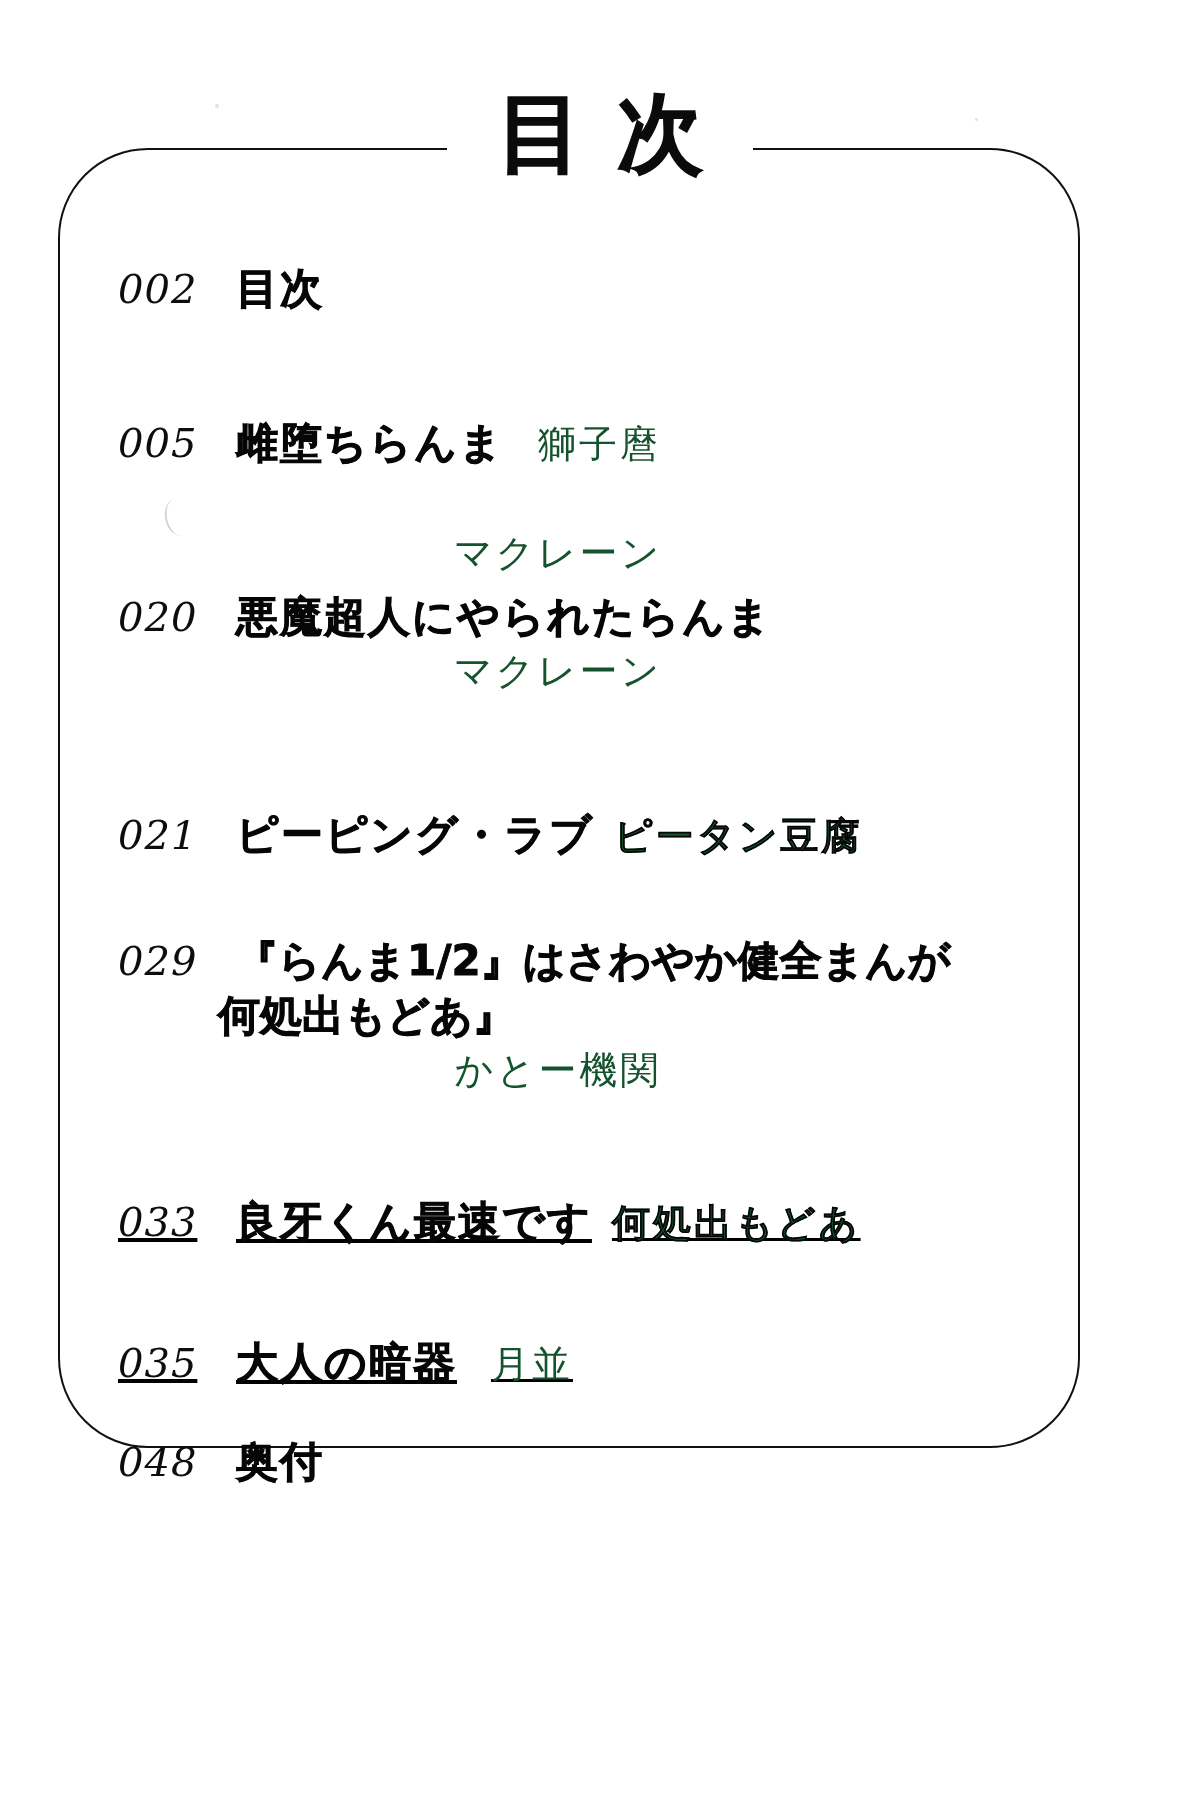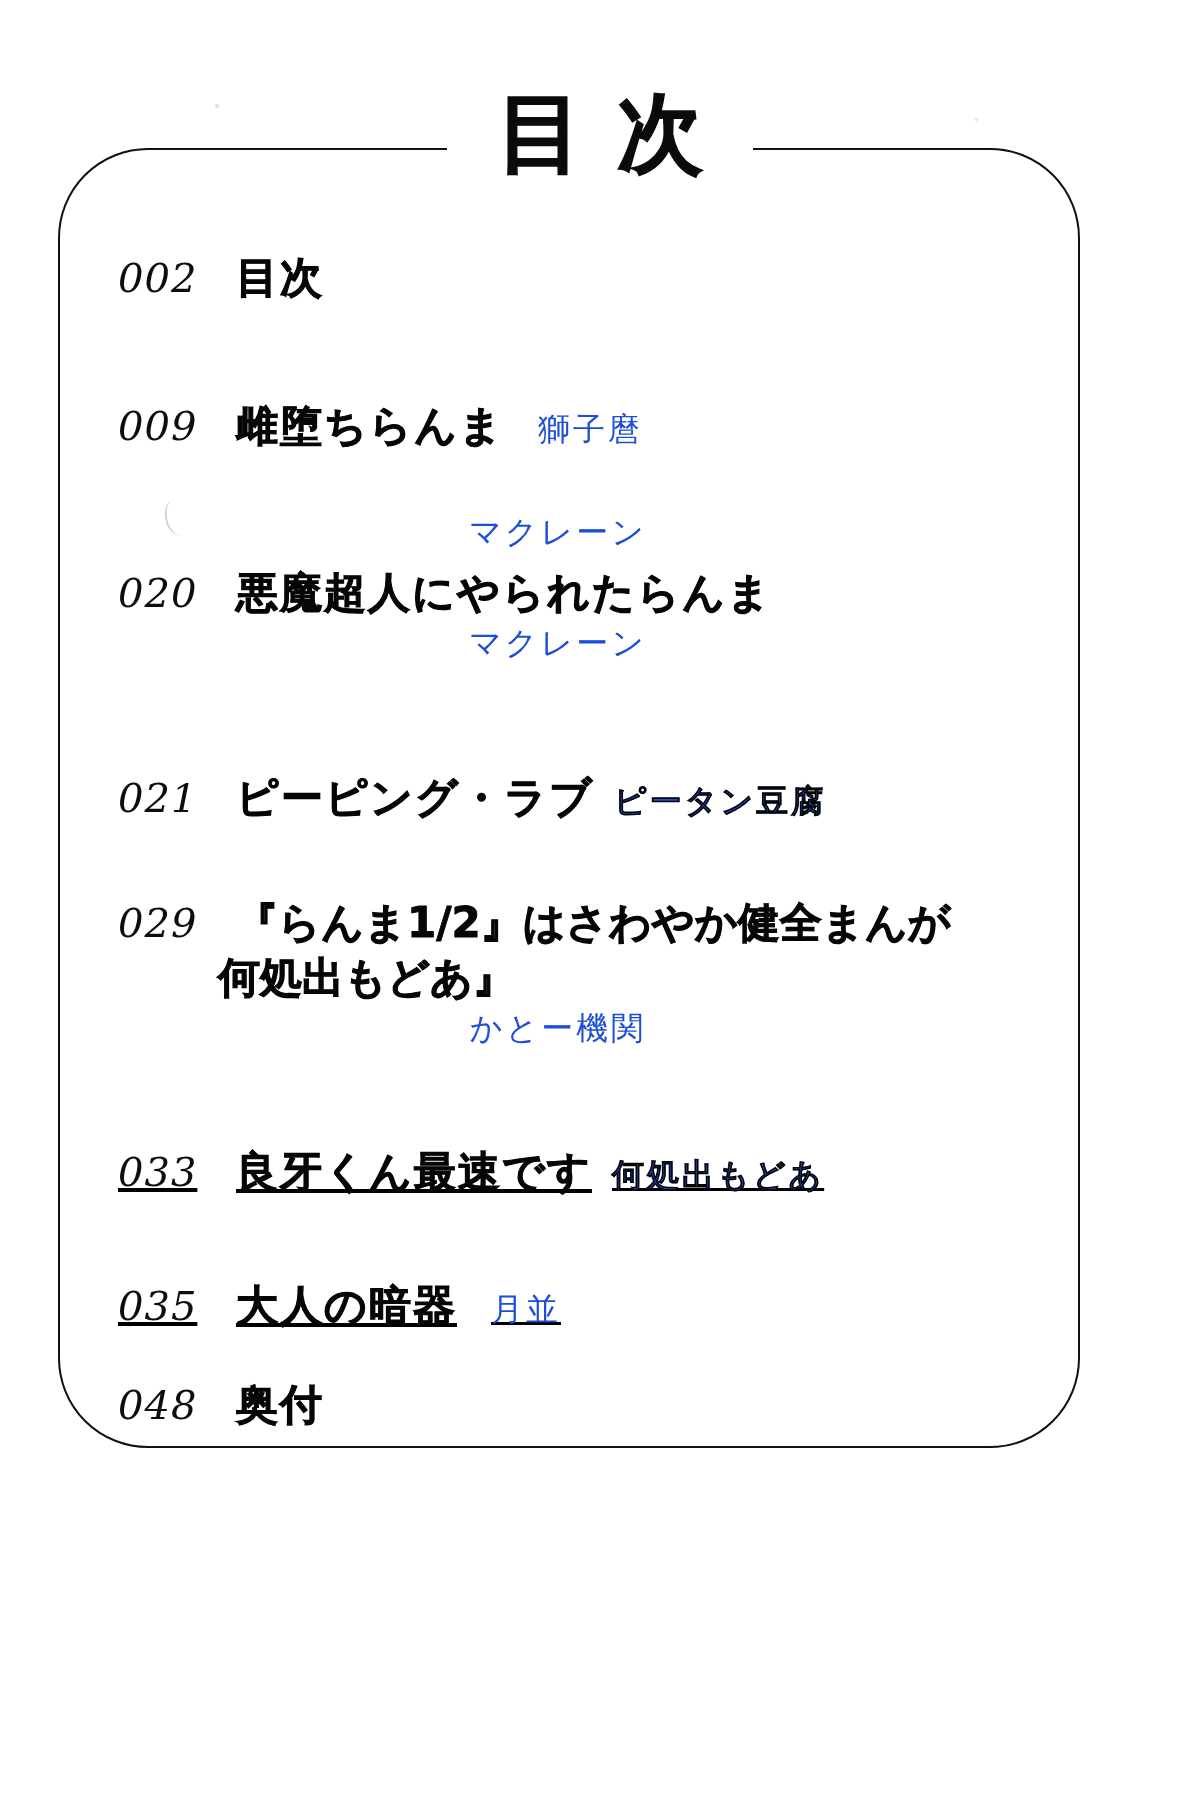--- a/index.html
+++ b/index.html
@@ -56,21 +56,21 @@
     letter-spacing: 34px;
     text-indent: 34px;
     color: #0b0b0b;
     -webkit-text-stroke: 1.2px #0b0b0b;
   }
 
   
   #toc {
     position: absolute;
     left: 118px;
-    top: 252px;
+    top: 263px;
     width: 900px;
   }
 
   .entry {
     position: relative;
     margin-bottom: 30px;
   }
   .entry-main {
     display: flex;
     align-items: baseline;
@@ -98,24 +98,24 @@
     -webkit-text-stroke: 0.9px #060606;
   }
   .title-jp.tight { letter-spacing: 0px; }
 
   .sep { display: inline-block; width: 34px; }
   .sep-sm { display: inline-block; width: 20px; }
 
   .author {
     font-family: "DejaVu Sans", sans-serif;
     font-weight: 400;
-    font-size: 32px;
+    font-size: 38px;
     line-height: 1.22;
     letter-spacing: 3px;
-    color: #1d4ed8;
+    color: #14532d;
     margin-top: 45px;
   }
   .author.bold {
     font-weight: 700;
     -webkit-text-stroke: 0.6px #060606;
   }
 
   
   .author-line {
     text-align: center;
@@ -171,21 +171,21 @@
 
     <div class="entry gap-lg">
       <div class="entry-main">
         <span class="pageno">002</span>
         <span class="title-jp">目次</span>
       </div>
     </div>
 
     <div class="entry gap-lg">
       <div class="entry-main">
-        <span class="pageno">009</span>
+        <span class="pageno">005</span>
         <span class="title-jp">雌堕ちらんま</span>
         <span class="sep"></span>
         <span class="author">獅子麿</span>
       </div>
     </div>
 
     <div class="entry gap-sm">
       <div class="author-line">
         <span class="author">マクレーン</span>
       </div>

